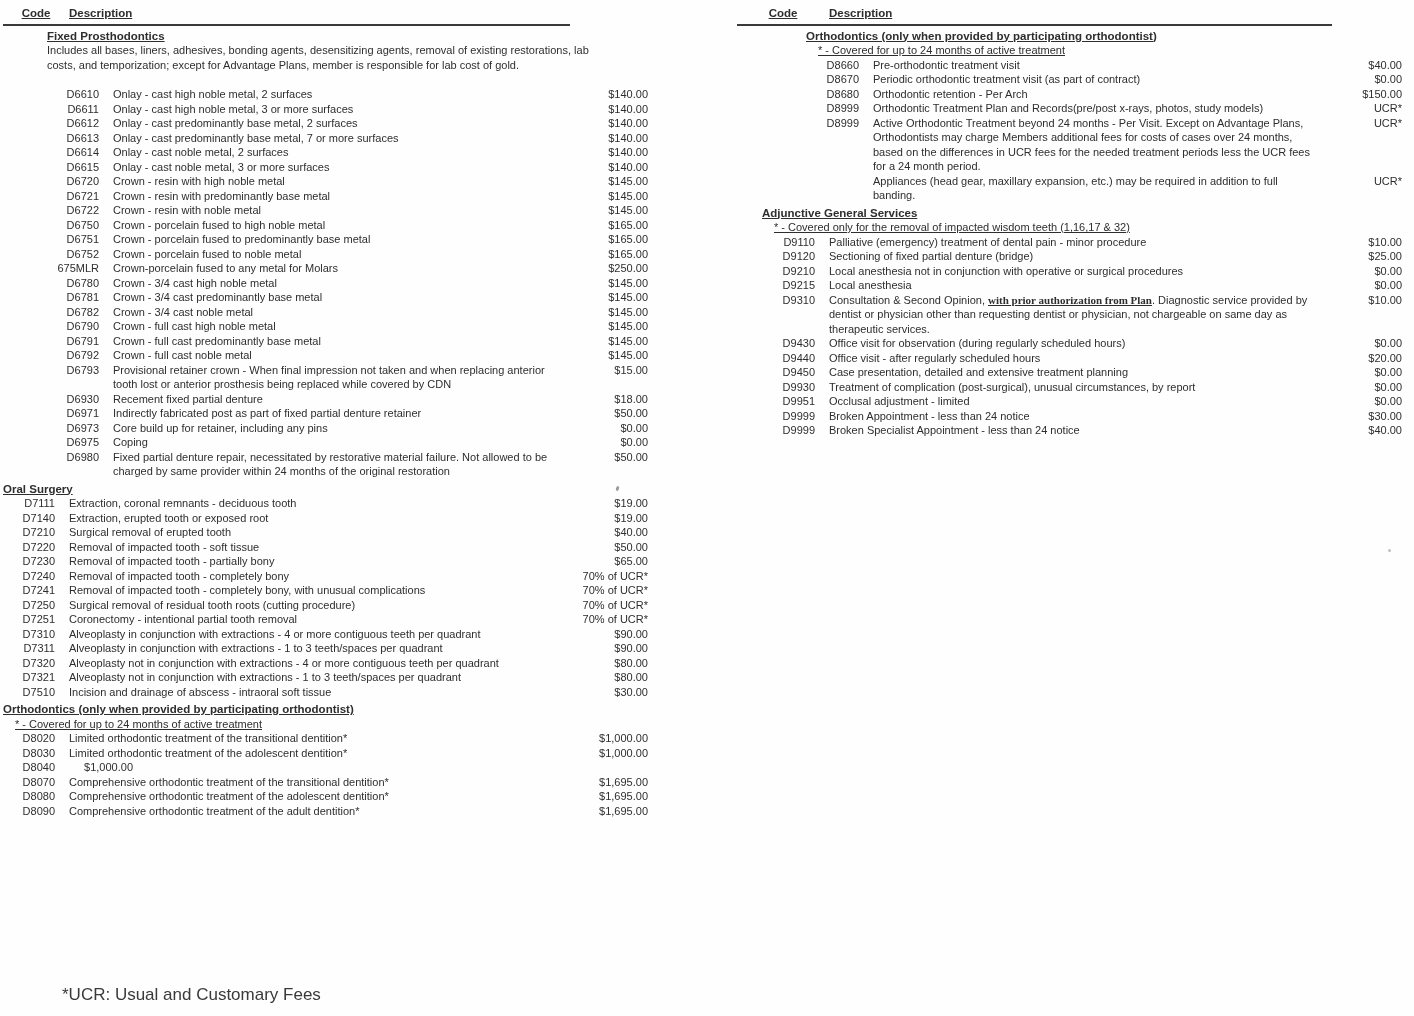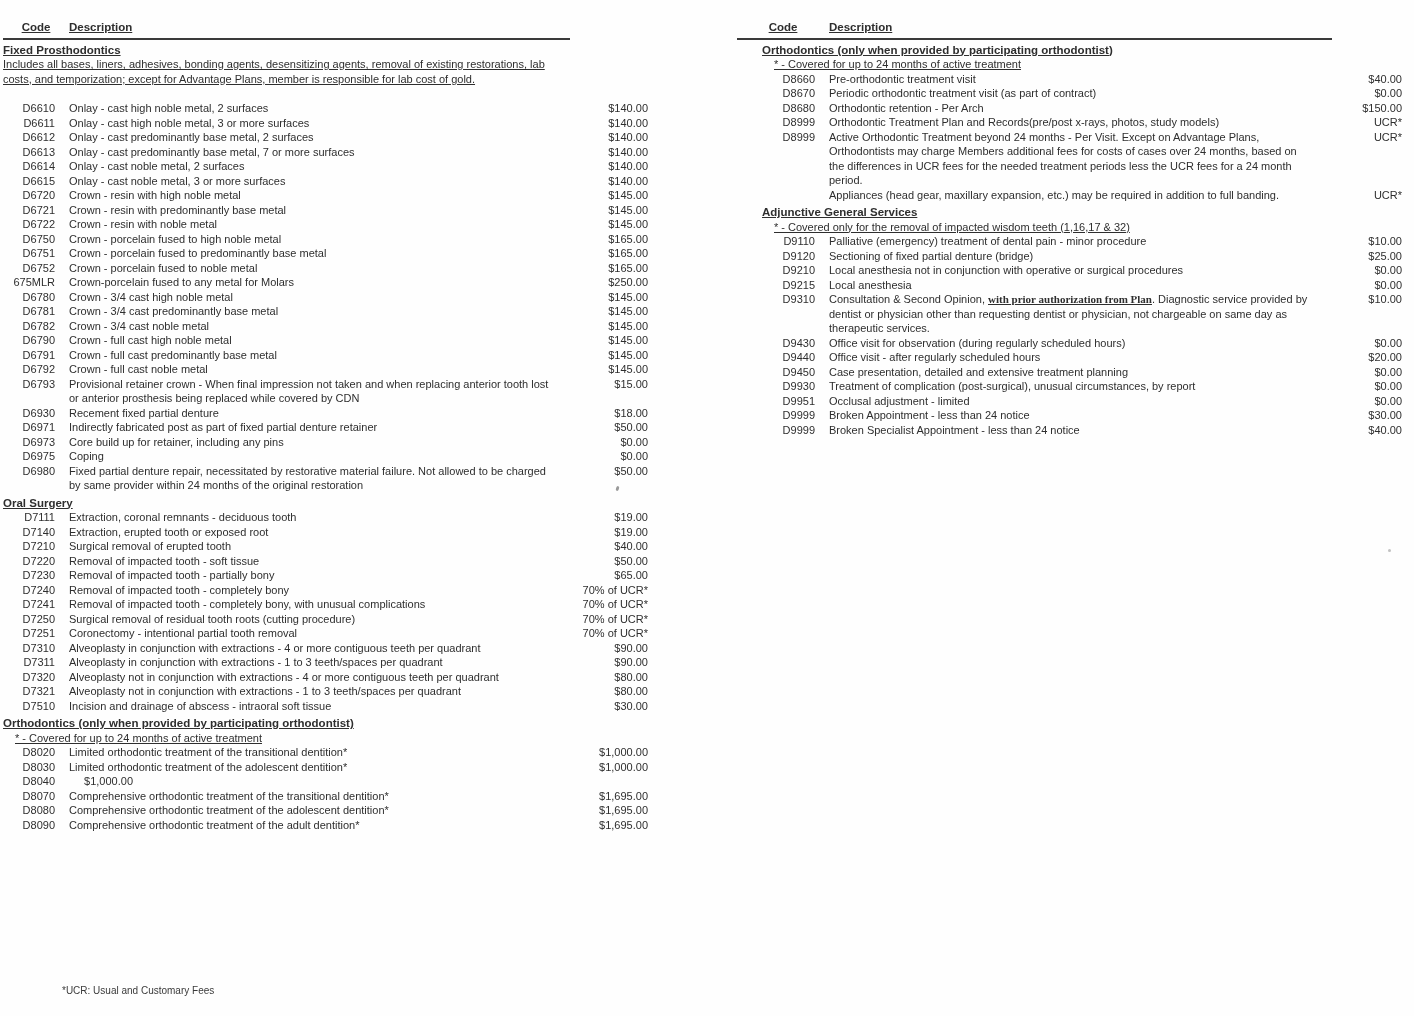--- a/index.html
+++ b/index.html
@@ -4,48 +4,48 @@
 <style>
   html, body { margin: 0; padding: 0; background: #ffffff; }
   body {
     width: 1414px; height: 1016px; position: relative; overflow: hidden;
     font-family: "Liberation Sans", sans-serif;
     color: #2e2e2e;
     -webkit-font-smoothing: antialiased;
   }
   .page { position: absolute; inset: 0; background: #fefefe; }
 
-  .col { position: absolute; top: 20px; font-size: 11px; line-height: 14.5px; }
+  .col { position: absolute; top: 6px; font-size: 11px; line-height: 14.5px; }
   .col-left  { left: 3px;  width: 645px; }
   .col-right { left: 737px; width: 665px; }
 
   .col-header { display: flex; align-items: flex-end; font-weight: bold; font-size: 11.5px;
                 border-bottom: 2.5px solid #3a3a3a; padding-bottom: 3px; }
   .col-left  .col-header { width: 567px; }
   .col-right .col-header { width: 595px; }
   .col-header .h-code { width: 66px; text-align: center; text-decoration: underline; flex: none; }
   .col-right .col-header .h-code { width: 92px; }
   .col-header .h-desc { flex: 1; text-align: left; text-decoration: underline; }
 
   .section { margin-top: 3px; }
-  .sections > .section:first-child { margin-top: 3px; }
+  .sections > .section:first-child { margin-top: 3px; margin-left: 44px; }
   .section-title { font-weight: bold; font-size: 11.5px; text-decoration: underline; }
   .col-right .section { padding-left: 25px; }
   .intro { max-width: 562px; }
-  .col-left .section:first-child .intro { margin-bottom: 15px; text-decoration: underline; }
+  .col-left .section:first-child .intro { margin-bottom: 15px; }
   .note { padding-left: 12px; text-decoration: underline; }
 
   .row { display: flex; align-items: flex-start; }
   .row .code { width: 52px; text-align: right; flex: none; }
   .col-right .row .code { width: 53px; }
   .row .desc { flex: 1; padding-left: 14px; padding-right: 10px; }
   .row .fee  { width: 78px; text-align: right; flex: none; }
   .bu { font-weight: bold; text-decoration: underline; font-family: Liberation Serif, serif; }
 
-  .footer-note { position: absolute; left: 62px; top: 985px; font-size: 10px; color: #3a3a3a; }
+  .footer-note { position: absolute; left: 62px; top: 985px; font-size: 17px; color: #3a3a3a; }
 
   .speck { position: absolute; background: #9a9a9a; border-radius: 50%; }
   .speck-1 { left: 616px; top: 486px; width: 3px; height: 5px; transform: rotate(20deg); }
   .speck-2 { left: 1388px; top: 549px; width: 3px; height: 3px; opacity: .6; }
 </style>
 </head>
 <body>
 
 <div class="page">
 

